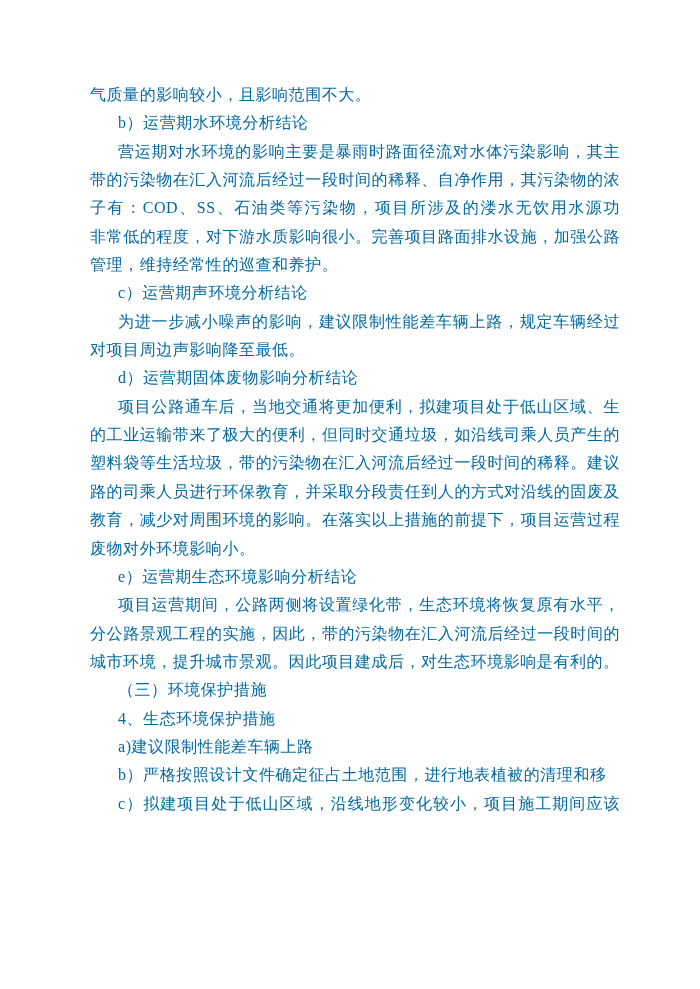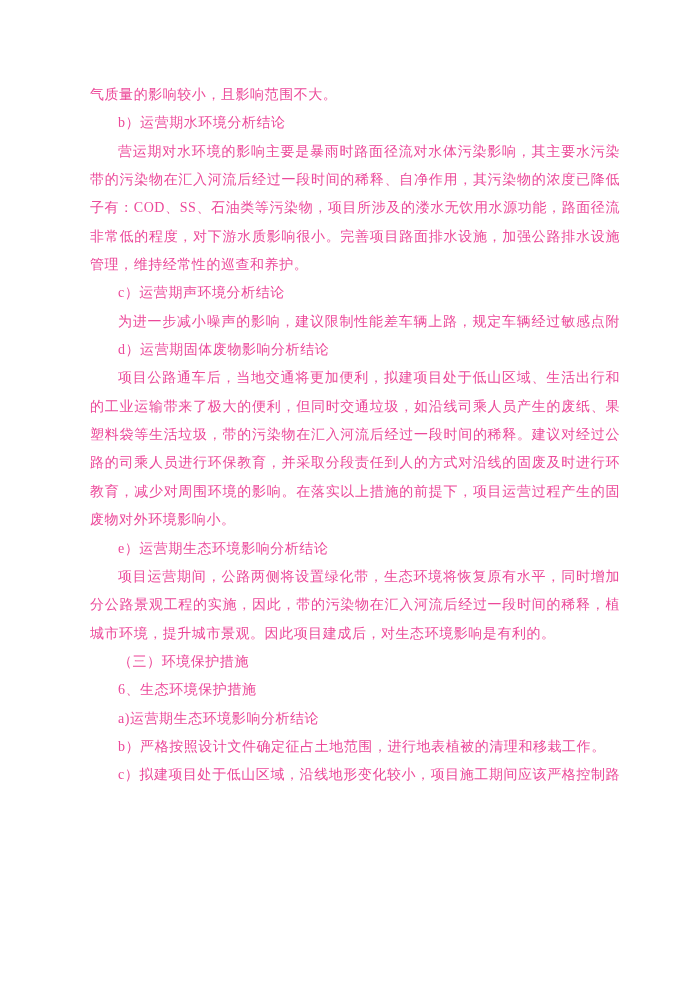--- a/index.html
+++ b/index.html
@@ -14,25 +14,25 @@
     height: 989px;
     background: #ffffff;
     padding: 81px 80px 0 90px;
     overflow: hidden;
   }
   .doc-body {
     width: 530px;
   }
   .line {
     font-family: "Liberation Serif", "DejaVu Serif", serif;
-    font-size: 14px;
+    font-size: 16px;
     letter-spacing: 0.55px;
     line-height: 28.35px;
     height: 28.35px;
-    color: #ec4899;
+    color: #0369a1;
     white-space: normal;
     overflow: hidden;
     text-align: left;
   }
   .line.indent {
     padding-left: 28px;
   }
   .line.fill {
     text-align: justify;
     text-align-last: justify;
@@ -46,30 +46,31 @@
   <div class="doc-body">
       <div class="line">气质量的影响较小，且影响范围不大。</div>
       <div class="line indent">b）运营期水环境分析结论</div>
       <div class="line indent fill">营运期对水环境的影响主要是暴雨时路面径流对水体污染影响，其主要水污染因</div>
       <div class="line fill">带的污染物在汇入河流后经过一段时间的稀释、自净作用，其污染物的浓度已降低到</div>
       <div class="line fill">子有：COD、SS、石油类等污染物，项目所涉及的溇水无饮用水源功能，路面径流携</div>
       <div class="line fill">非常低的程度，对下游水质影响很小。完善项目路面排水设施，加强公路排水设施的</div>
       <div class="line">管理，维持经常性的巡查和养护。</div>
       <div class="line indent">c）运营期声环境分析结论</div>
       <div class="line indent fill">为进一步减小噪声的影响，建议限制性能差车辆上路，规定车辆经过敏感点附近</div>
+      <div class="line">对项目周边声影响降至最低。</div>
       <div class="line indent">d）运营期固体废物影响分析结论</div>
       <div class="line indent fill">项目公路通车后，当地交通将更加便利，拟建项目处于低山区域、生活出行和周边</div>
       <div class="line fill">的工业运输带来了极大的便利，但同时交通垃圾，如沿线司乘人员产生的废纸、果皮、</div>
       <div class="line fill">塑料袋等生活垃圾，带的污染物在汇入河流后经过一段时间的稀释。建议对经过公</div>
       <div class="line fill">路的司乘人员进行环保教育，并采取分段责任到人的方式对沿线的固废及时进行环保</div>
       <div class="line fill">教育，减少对周围环境的影响。在落实以上措施的前提下，项目运营过程产生的固体</div>
       <div class="line">废物对外环境影响小。</div>
       <div class="line indent">e）运营期生态环境影响分析结论</div>
       <div class="line indent fill">项目运营期间，公路两侧将设置绿化带，生态环境将恢复原有水平，同时增加部</div>
       <div class="line fill">分公路景观工程的实施，因此，带的污染物在汇入河流后经过一段时间的稀释，植被覆</div>
       <div class="line">城市环境，提升城市景观。因此项目建成后，对生态环境影响是有利的。</div>
       <div class="line indent">（三）环境保护措施</div>
-      <div class="line indent">6、生态环境保护措施</div>
-      <div class="line indent">a)运营期生态环境影响分析结论</div>
+      <div class="line indent">4、生态环境保护措施</div>
+      <div class="line indent">a)建议限制性能差车辆上路</div>
       <div class="line indent">b）严格按照设计文件确定征占土地范围，进行地表植被的清理和移栽工作。</div>
       <div class="line indent fill">c）拟建项目处于低山区域，沿线地形变化较小，项目施工期间应该严格控制路基</div>
     </div>
 </div>
 
 </body></html>

